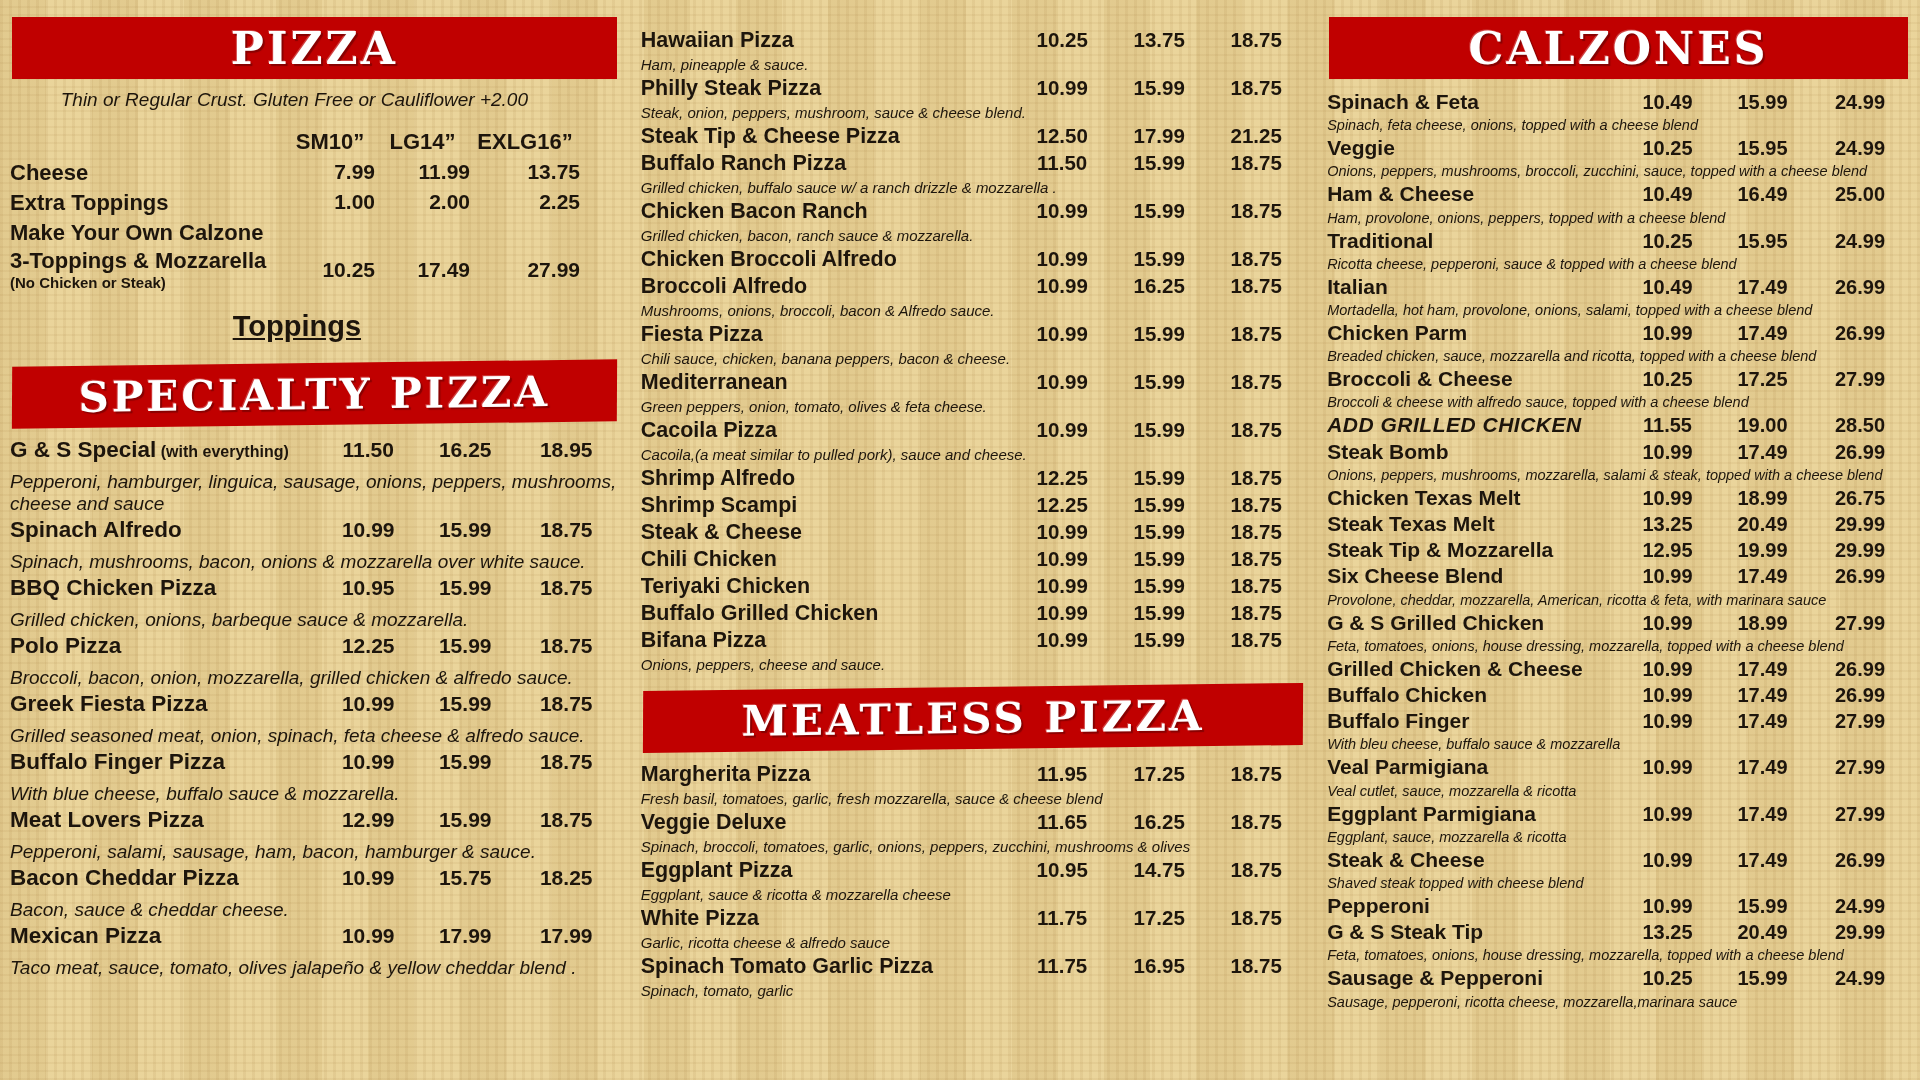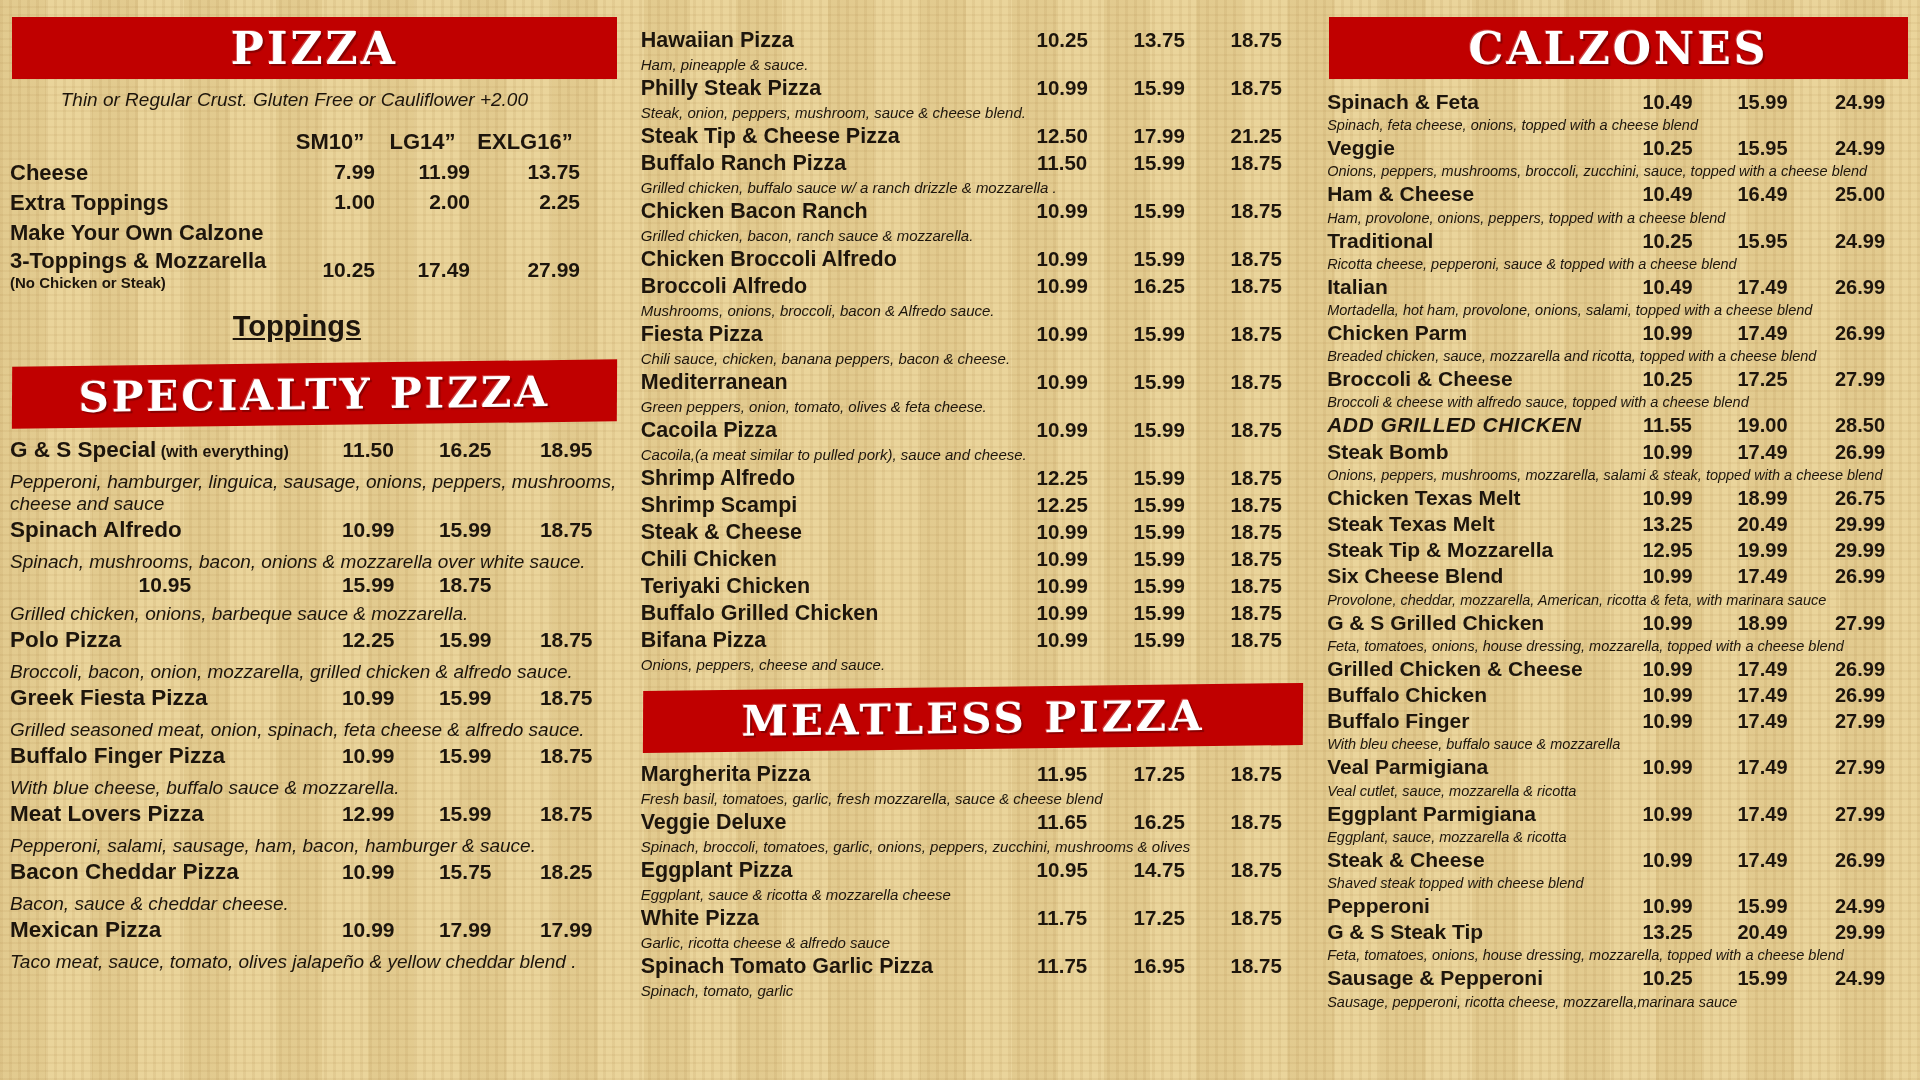--- a/index.html
+++ b/index.html
@@ -193,20 +193,21 @@
           <div class="row">
             <span class="namewrap"><span class="iname">Spinach Alfredo</span> <span class="isuffix"></span></span>
             <span class="p">10.99</span>
             <span class="p">15.99</span>
             <span class="p">18.75</span>
           </div>
           <div class="desc">Spinach, mushrooms, bacon, onions &amp; mozzarella over white sauce.</div>
         </div>
         <div class="item">
           <div class="row">
+            <span class="namewrap"><span class="iname">BBQ Chicken Pizza</span> <span class="isuffix"></span></span>
             <span class="p">10.95</span>
             <span class="p">15.99</span>
             <span class="p">18.75</span>
           </div>
           <div class="desc">Grilled chicken, onions, barbeque sauce &amp; mozzarella.</div>
         </div>
         <div class="item">
           <div class="row">
             <span class="namewrap"><span class="iname">Polo Pizza</span> <span class="isuffix"></span></span>
             <span class="p">12.25</span>

